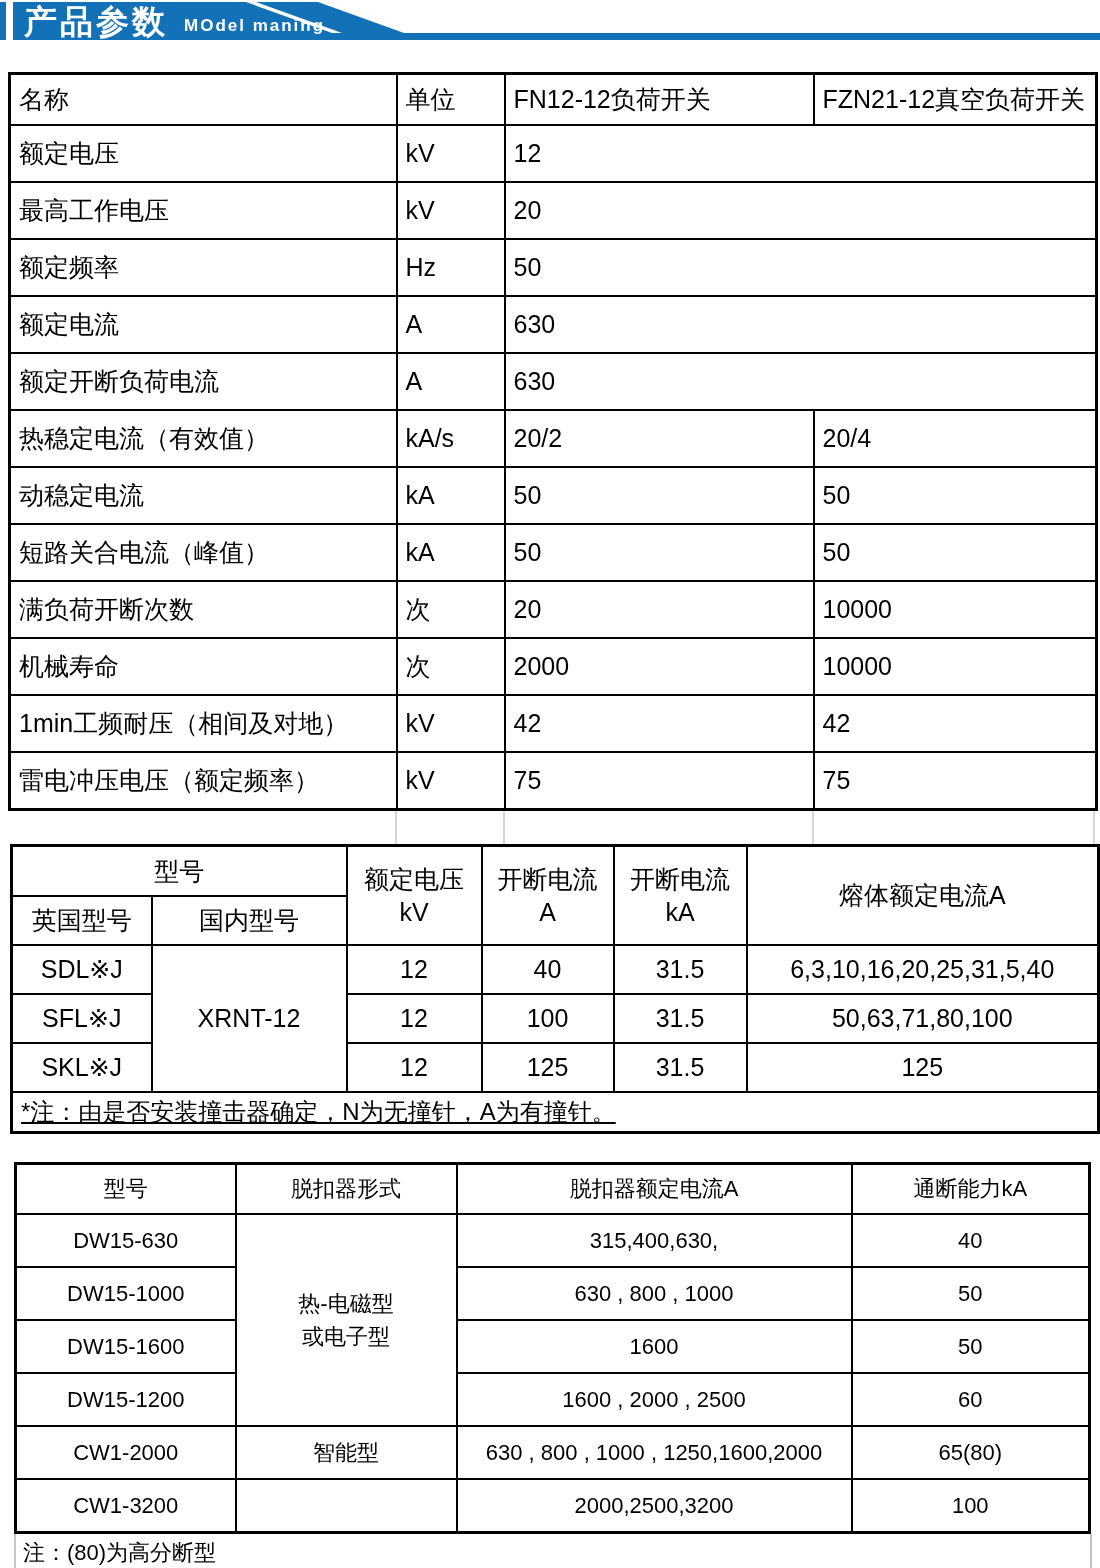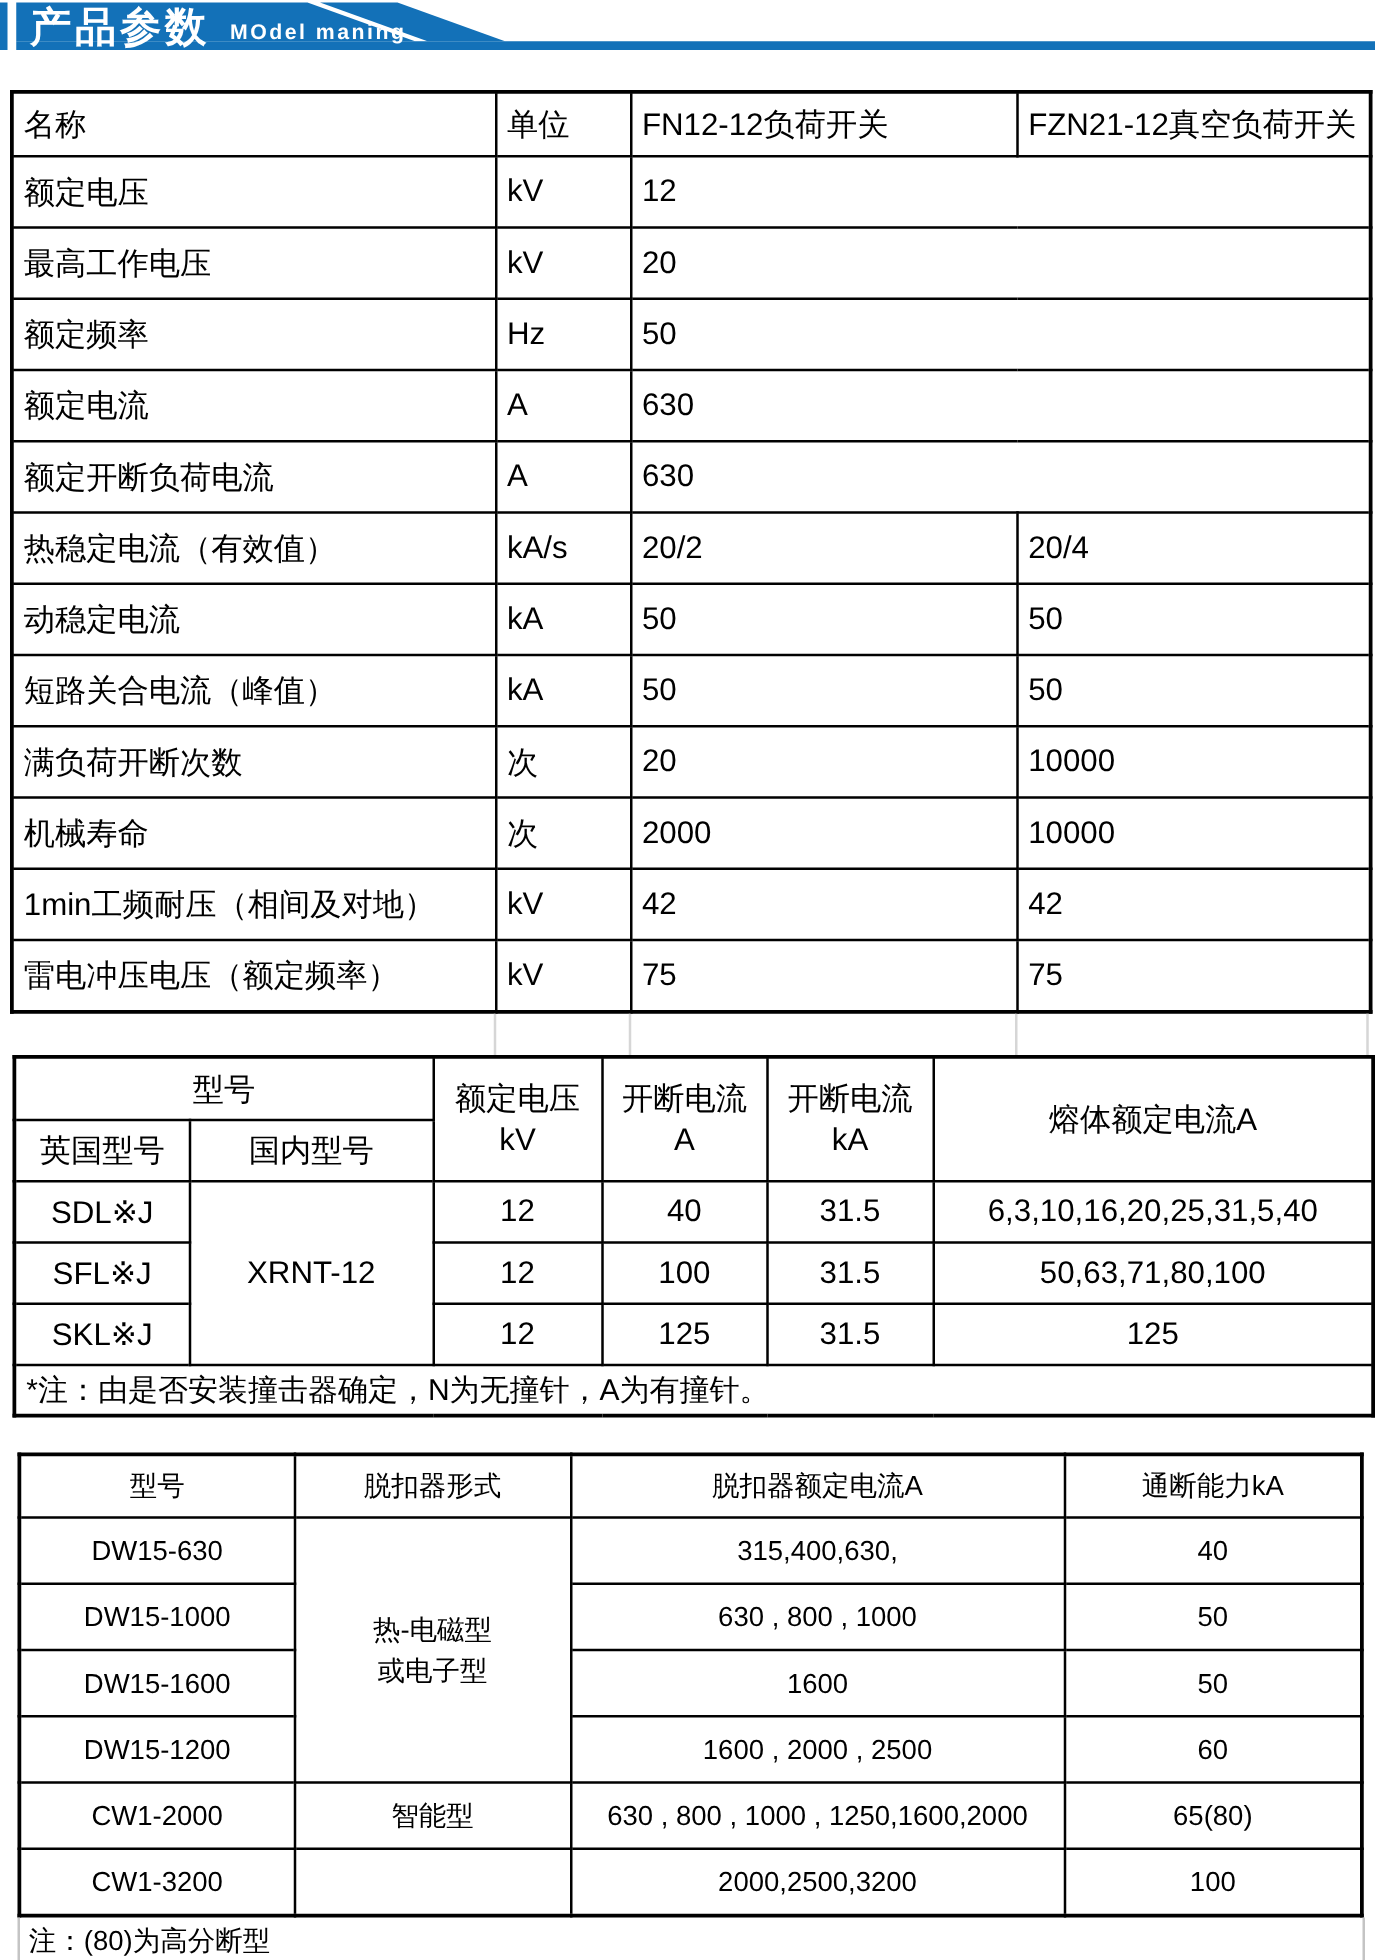--- a/index.html
+++ b/index.html
@@ -27,21 +27,21 @@
   
   .t2{width:1087px;margin:0 0 0 10px;border:3px solid #000;}
   .t2 th,.t2 td{
     border:2px solid #000;font-size:25px;text-align:center;
     padding:0;height:47px;white-space:nowrap;
   }
   .t2 tr.h1 th{height:48px;}
   .t2 tr.h2 th{height:47px;margin-top:25px;}
   .t2 .two div{line-height:1.3;}
   .t2 td.note{
-    text-align:left;padding:0 0 0 8px;font-size:24px;height:38px;
+    text-align:left;padding:0 0 0 8px;font-size:24px;height:38px;text-decoration:underline;
   }
   
   .t3{width:1074px;margin:28px 0 0 14px;border:3px solid #000;}
   .t3 th,.t3 td{
     border:2px solid #000;font-size:22px;text-align:center;
     padding:0;height:51px;white-space:nowrap;
   }
   .t3 th{height:48px;}
   .t3 .two div{line-height:1.5;}
   .note3{

